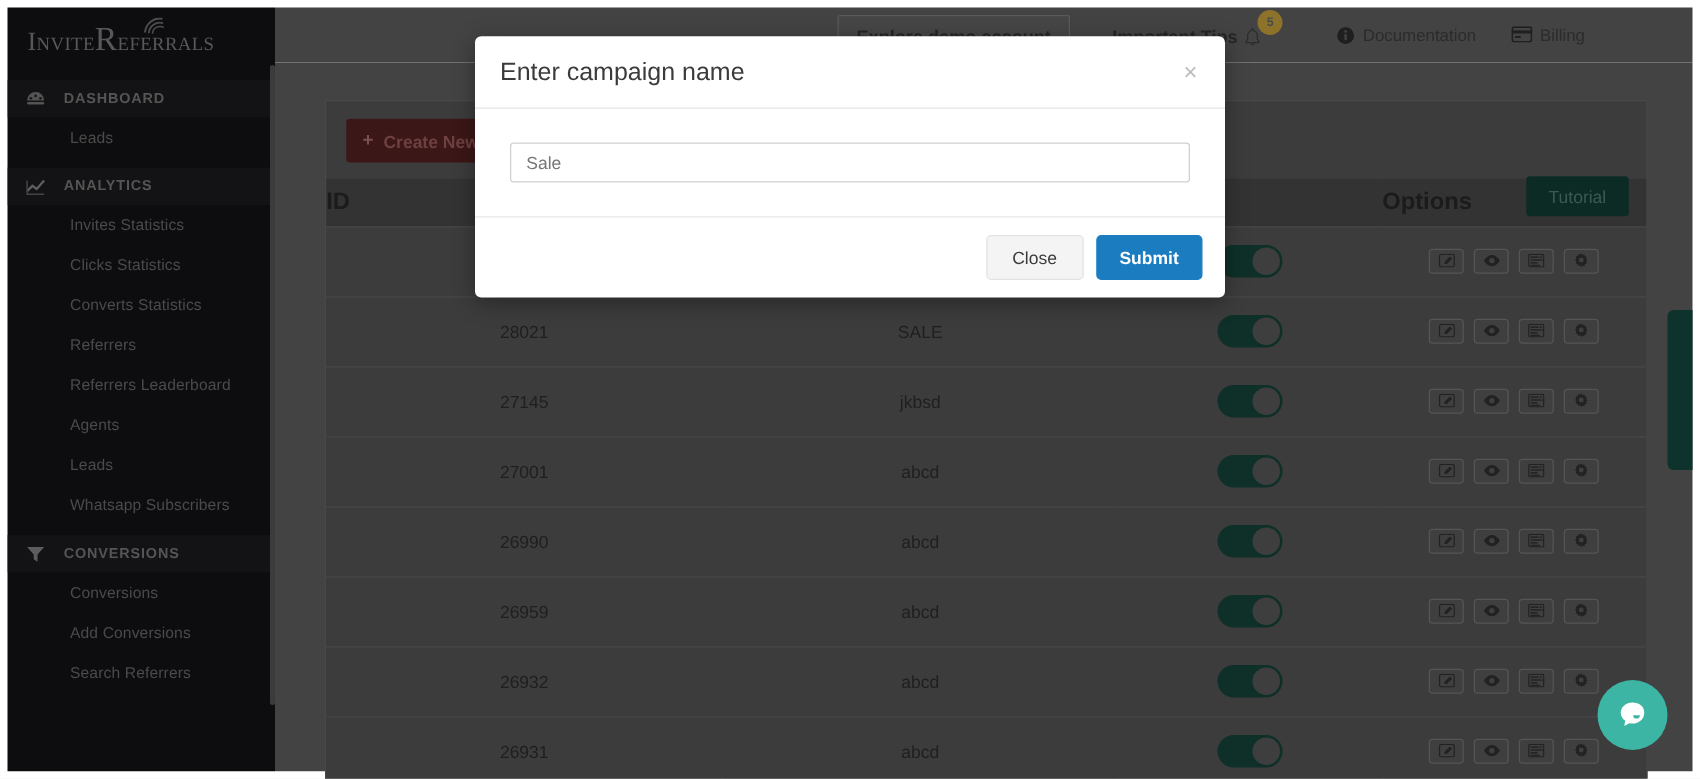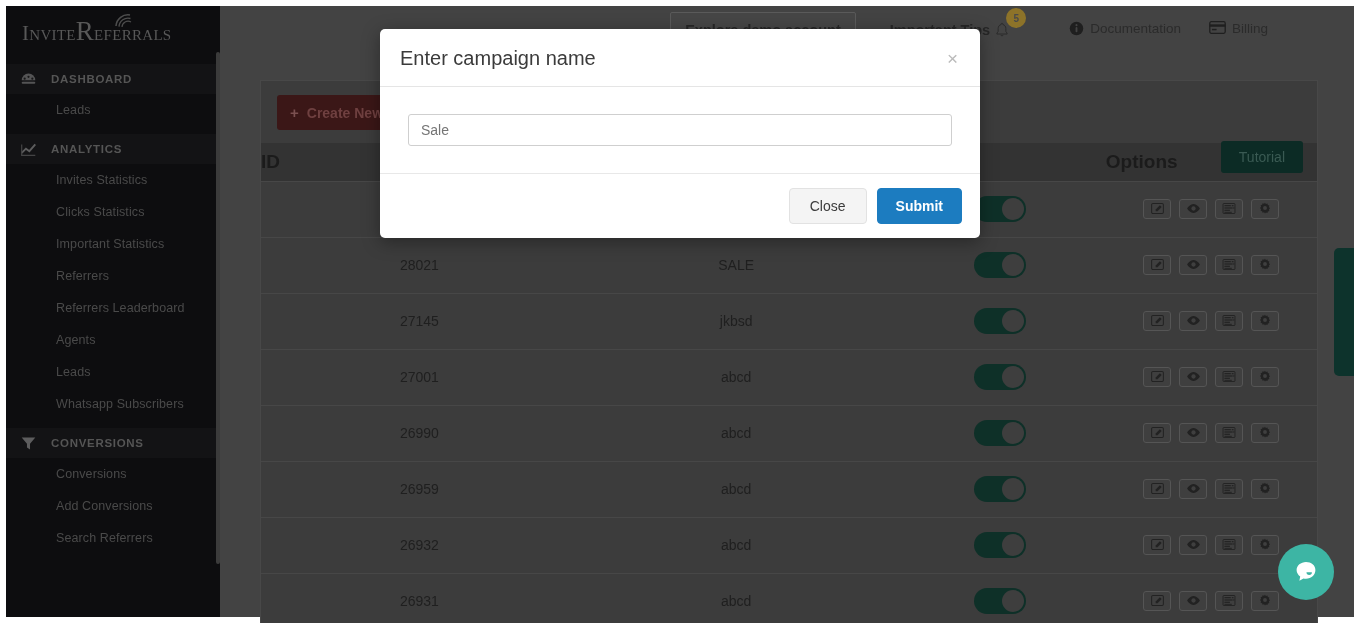--- a/index.html
+++ b/index.html
@@ -356,21 +356,21 @@
 
       <div class="nav-section">
         <svg class="nav-icon" viewBox="0 0 20 20">
           <polyline points="2,14 7,9 11,12 18,4" stroke="#9a9a9a" stroke-width="2.2" fill="none"></polyline>
           <polyline points="2,4 2,17 18,17" stroke="#6d6d6d" stroke-width="1.4" fill="none"></polyline>
         </svg>
         <span class="sec-label">ANALYTICS</span>
       </div>
       <a class="nav-item">Invites Statistics</a>
       <a class="nav-item">Clicks Statistics</a>
-      <a class="nav-item">Important Statistics</a>
+      <a class="nav-item">Converts Statistics</a>
       <a class="nav-item">Referrers</a>
       <a class="nav-item">Referrers Leaderboard</a>
       <a class="nav-item">Agents</a>
       <a class="nav-item">Leads</a>
       <a class="nav-item">Whatsapp Subscribers</a>
 
       <div class="nav-section">
         <svg class="nav-icon" viewBox="0 0 20 20">
           <path d="M2 3h16l-6.2 7.2V17l-3.6-2.3v-4.5z" fill="#9a9a9a"></path>
         </svg>

